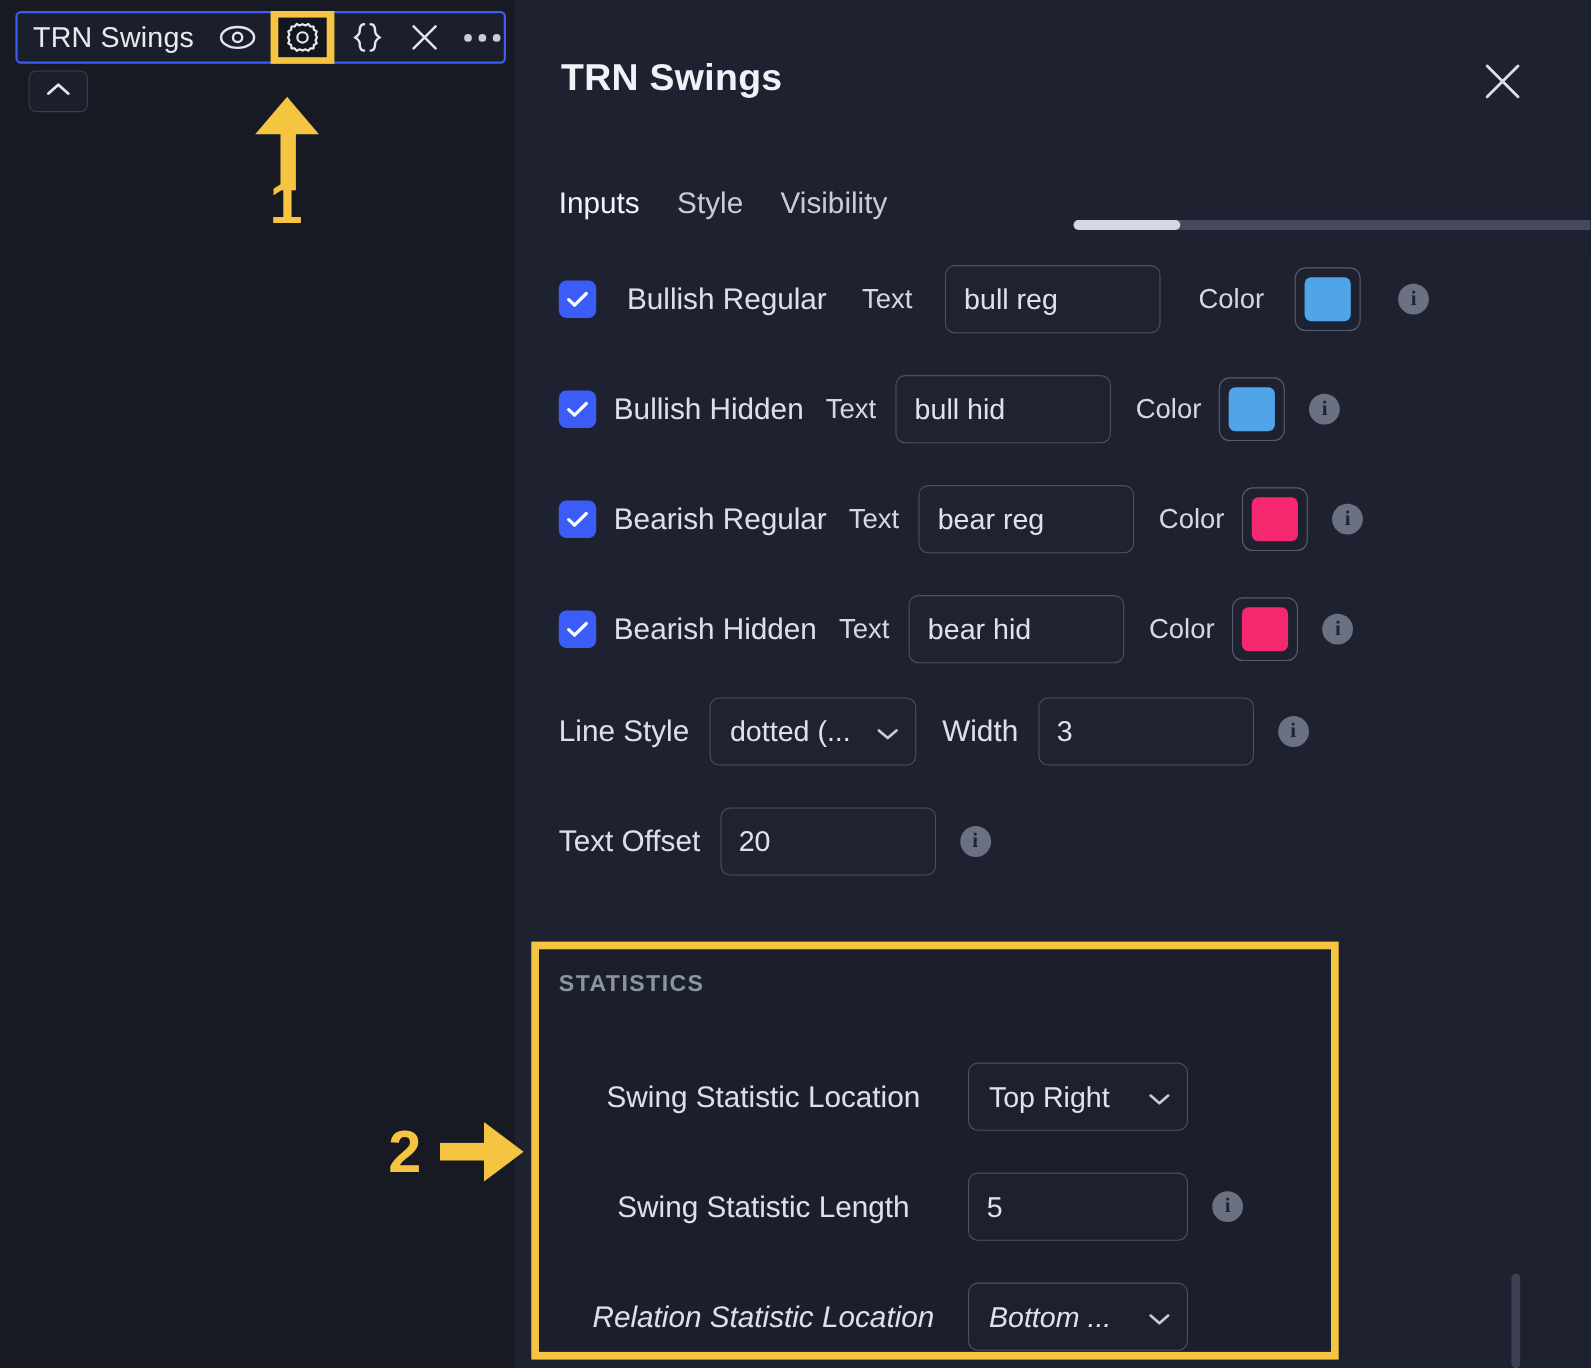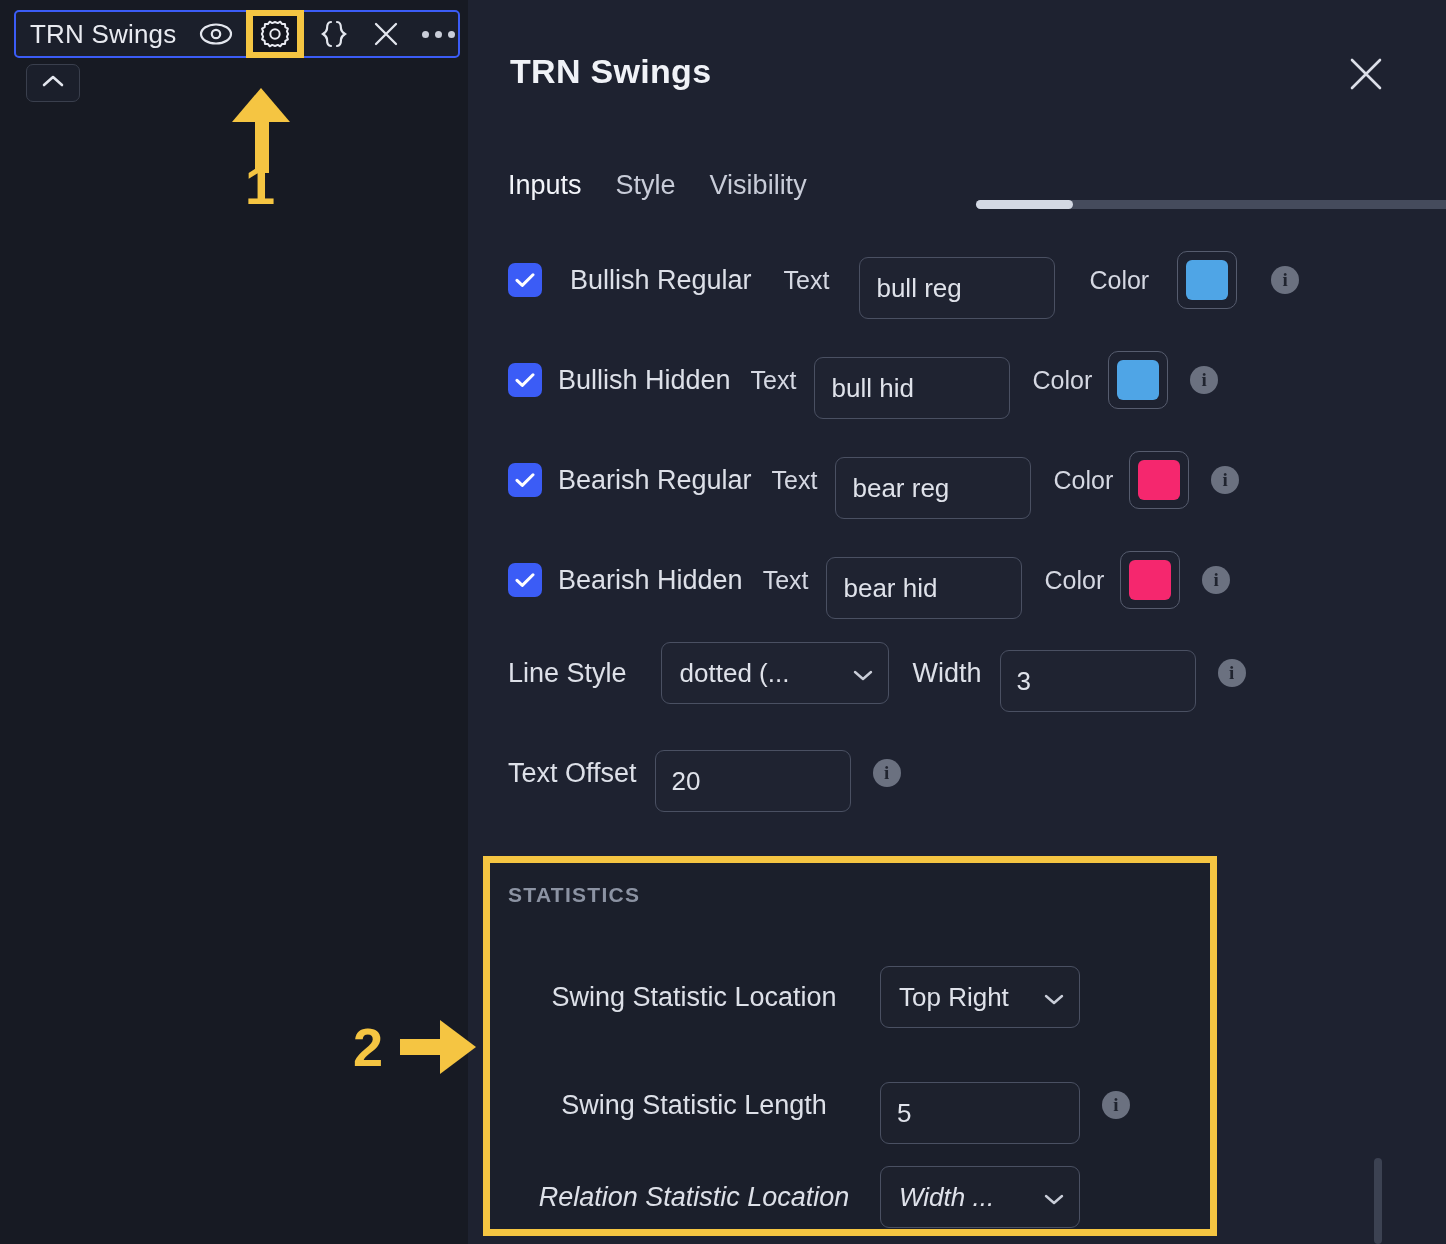--- a/index.html
+++ b/index.html
@@ -105,21 +105,21 @@
 
   .cb {
     width: 34px; height: 34px; border-radius: 7px; background: #3B5CF6;
     display: flex; align-items: center; justify-content: center; flex: none;
   }
   .lbl { color: #DDE0E8; font-size: 27px; white-space: nowrap; }
   .sub-lbl { color: #D5D8E2; font-size: 25px; white-space: nowrap; }
   .inp {
     background: #21263455; border: 1px solid #4A5062; border-radius: 9px;
     height: 62px; display: flex; align-items: center; padding: 0 16px;
-    color: #DFE2EA; font-size: 26px; margin-top: 16px;
+    color: #DFE2EA; font-size: 26px;
   }
   .sel {
     background: #21263455; border: 1px solid #4A5062; border-radius: 9px;
     height: 62px; display: flex; align-items: center; justify-content: space-between;
     padding: 0 14px 0 18px; color: #DFE2EA; font-size: 26px; gap: 14px;
   }
   .swatch-wrap {
     width: 60px; height: 58px; border: 1px solid #565C6E; border-radius: 10px;
     display: flex; align-items: center; justify-content: center; flex: none;
     background: #22273400;
@@ -287,21 +287,21 @@
       <span class="inp" style="margin-left:18px; width:196px;">bear hid</span>
       <span class="sub-lbl" style="margin-left:22px;">Color</span>
       <span class="swatch-wrap" style="margin-left:16px;">
         <span class="swatch" style="background:#F5276E"></span>
       </span>
       <span class="info" style="margin-left:22px;">i</span>
     </div>
 
     <div class="row" style="left:508px; top:634px;">
       <span class="lbl">Line Style</span>
-      <span class="sel" style="margin-left:34px; width:228px;">
+      <span class="sel" style="margin-left:18px; width:188px;">
         <span>dotted (...</span>
         <span>
           <svg width="22" height="14" viewBox="0 0 22 14">
               <path d="M3 4 11 11 19 4" fill="none" stroke="#C9CDD8" stroke-width="2.4" stroke-linecap="round" stroke-linejoin="round"></path>
             </svg>
         </span>
       </span>
       <span class="lbl" style="margin-left:24px;">Width</span>
       <span class="inp" style="margin-left:18px; width:196px;">3</span>
       <span class="info" style="margin-left:22px;">i</span>
@@ -331,21 +331,21 @@
 
   <div class="srow" style="left:508px; top:1066px;">
     <span class="slabel" style="width:372px;">Swing Statistic Length</span>
     <span class="inp" style="width:200px;">5</span>
     <span class="info" style="margin-left:22px;">i</span>
   </div>
 
   <div class="srow" style="left:508px; top:1166px;font-style:italic;">
     <span class="slabel" style="width:372px;">Relation Statistic Location</span>
     <span class="sel" style="width:200px;">
-      <span>Width ...</span>
+      <span>Bottom ...</span>
       <span>
         <svg width="22" height="14" viewBox="0 0 22 14">
             <path d="M3 4 11 11 19 4" fill="none" stroke="#C9CDD8" stroke-width="2.4" stroke-linecap="round" stroke-linejoin="round"></path>
           </svg>
       </span>
     </span>
   </div>
 
   <div class="scrollbar"></div>
 

